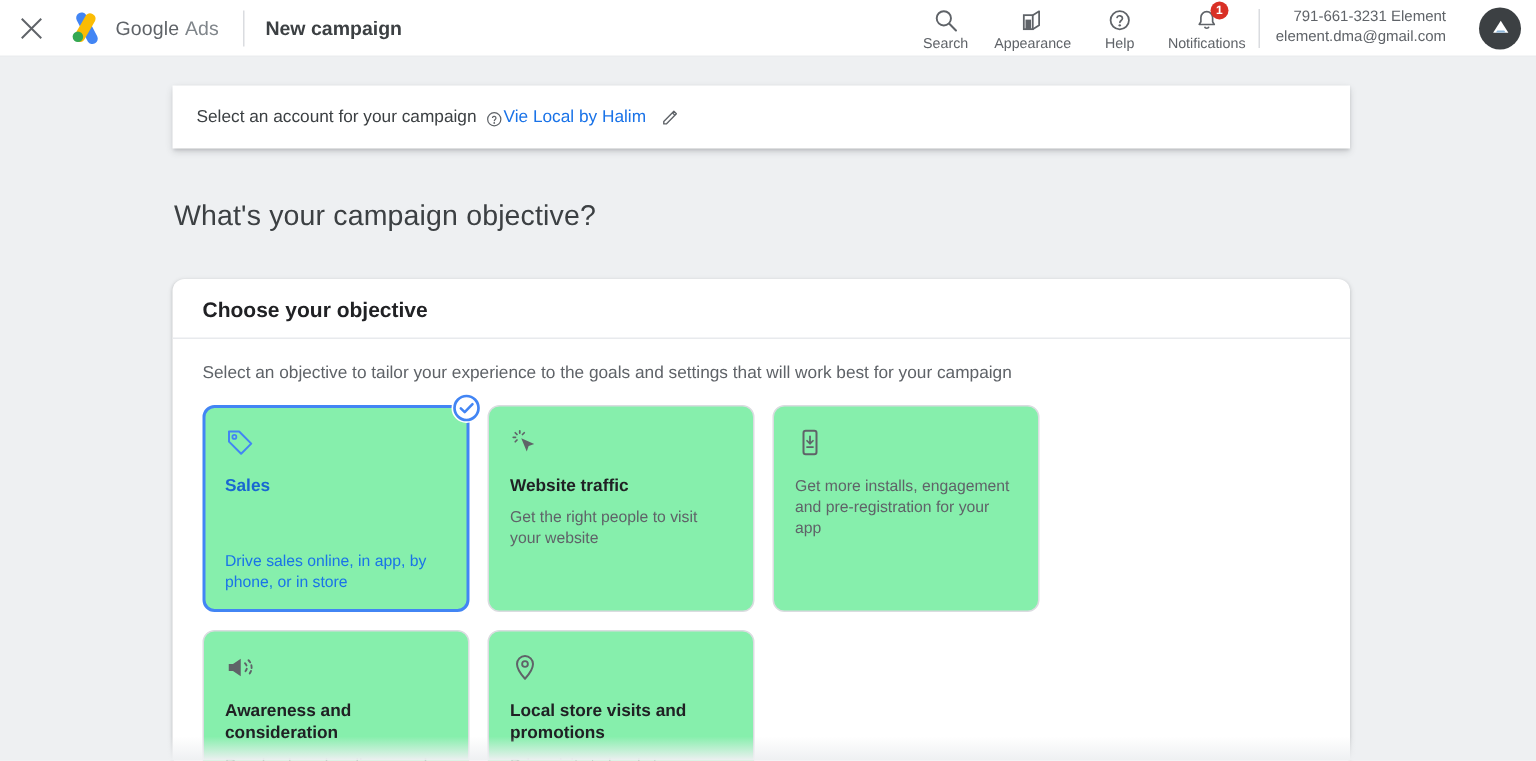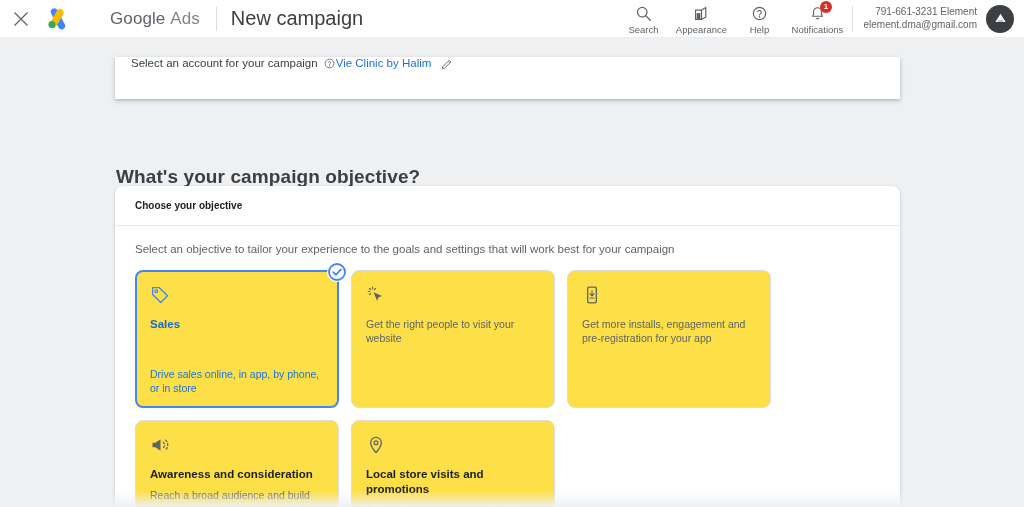--- a/index.html
+++ b/index.html
@@ -28,38 +28,38 @@
     color: #5f6368;
     flex: 0 0 auto;
   }
   .brand {
     display: flex; align-items: center;
     margin-left: 8px;
     flex: 0 0 auto;
   }
   .ads-logo { width: 26px; height: 26px; margin-right: 7px; }
   .brand-name {
-    font-size: 17px;
+    font-size: 13px;
     color: #5f6368;
     letter-spacing: .1px;
     white-space: nowrap;
-    margin-left: 33px;
   }
   .brand-name .g { color: #5f6368; }
   .vsep {
     width: 1px; height: 24px;
     background: #dadce0;
     margin: 0 14px 0 16px;
     flex: 0 0 auto;
   }
   .page-name {
-    font-size: 20px;
+    font-size: 13px;
     color: #3c4043;
     white-space: nowrap;
     flex: 0 0 auto;
+    font-weight: bold;
   }
   .topbar-spacer { flex: 1 1 auto; }
 
   .nav-actions { display: flex; align-items: center; gap: 0; flex: 0 0 auto; }
   .nav-item {
     width: 58px;
     display: flex; flex-direction: column; align-items: center; justify-content: center;
     gap: 1px;
     cursor: pointer;
     position: relative;
@@ -77,21 +77,21 @@
     font-size: 8px;
     line-height: 12px;
     text-align: center;
     padding: 0 2px;
     font-weight: bold;
   }
   .acct-sep { width:1px; height:26px; background:#dadce0; margin: 0 10px 0 6px; }
   .acct {
     text-align: right;
     line-height: 12.5px;
-    margin-right: 9px;
+    margin-right: 22px;
     cursor: pointer;
   }
   .acct div { font-size: 10px; color: #5f6368; white-space: nowrap; }
   .avatar {
     width: 28px; height: 28px;
     border-radius: 50%;
     background: #3c4043;
     display: flex; align-items: center; justify-content: center;
     cursor: pointer;
     flex: 0 0 auto;
@@ -104,21 +104,21 @@
     background: #eef0f2;
     overflow: hidden;
   }
 
   .account-bar {
     position: absolute;
     left: 115px; top: 19px;
     width: 785px; height: 42px;
     background: #fff;
     box-shadow: 0 2px 5px rgba(60,64,67,.22), 0 1px 2px rgba(60,64,67,.16);
-    display: flex; align-items: flex-start;
+    display: flex; align-items: center;
     padding-left: 16px;
   }
   .account-bar .lead { font-size: 11.5px; color: #3c4043; }
   .help-circle {
     width: 11px; height: 11px;
     margin: 0 1px 0 6px;
     color: #5f6368;
     display: inline-flex; align-items: center; justify-content: center;
     cursor: pointer;
     position: relative; top: 1px;
@@ -126,64 +126,64 @@
   .acct-link {
     font-size: 11.5px;
     color: #1a73e8;
     text-decoration: none;
     cursor: pointer;
   }
   .pencil { margin-left: 9px; cursor: pointer; color: #5f6368; display: flex; align-items: center; }
 
   .page-title {
     position: absolute;
-    left: 116px; top: 128px;
+    left: 116px; top: 96px;
     font-size: 19px;
     color: #3c4043;
-    font-weight: 700;
+    font-weight: 400;
     letter-spacing: .1px;
   }
 
   .objective-panel {
     position: absolute;
     left: 115px; top: 148px;
     width: 785px;
     min-height: 380px;
     background: #fff;
     border-radius: 8px;
     box-shadow: 0 1px 2px rgba(60,64,67,.18), 0 1px 3px 1px rgba(60,64,67,.08);
   }
   .panel-head {
     height: 40px;
     display: flex; align-items: center;
     padding-left: 20px;
     border-bottom: 1px solid #e8eaed;
-    font-size: 10px;
+    font-size: 14px;
     font-weight: bold;
     color: #202124;
   }
   .panel-sub {
     padding: 17px 20px 0 20px;
     font-size: 11.5px;
     color: #5f6368;
   }
 
   .cards {
     display: flex;
     flex-wrap: wrap;
     gap: 12px;
     padding: 15px 20px 20px 20px;
   }
   .card {
     position: relative;
-    width: 204px;
+    width: 178px;
     min-height: 126px;
     border: 1px solid #dadce0;
     border-radius: 8px;
-    background: #fde047;
+    background: #86efac;
     padding: 14px 14px 12px 14px;
     cursor: pointer;
   }
   .card .c-icon { height: 22px; color: #5f6368; display: flex; align-items: flex-start; margin-bottom: 10px; }
   .card .c-title {
     font-size: 11.5px;
     font-weight: bold;
     color: #202124;
     line-height: 15px;
     margin-bottom: 6px;
@@ -309,21 +309,21 @@
 
   <div class="account-bar">
     <span class="lead">Select an account for your campaign</span>
     <span class="help-circle">
       <svg width="11" height="11" viewBox="0 0 20 20">
         <circle cx="10" cy="10" r="8" stroke="#5f6368" stroke-width="1.5" fill="none"></circle>
         <path d="M7.9 7.8 a2.2 2.2 0 0 1 4.2 .8 c0 1.5-2 1.7-2 3.2" stroke="#5f6368" stroke-width="1.5" fill="none" stroke-linecap="round"></path>
         <circle cx="10" cy="14.4" r="1.1" fill="#5f6368"></circle>
       </svg>
     </span>
-    <span class="acct-link">Vie Clinic by Halim</span>
+    <span class="acct-link">Vie Local by Halim</span>
     <span class="pencil">
       <svg width="14" height="14" viewBox="0 0 20 20">
         <path d="M3.6 14.2 L13.2 4.6 l2.4 2.4 L6 16.6 H3.6 Z" stroke="#5f6368" stroke-width="1.3" fill="none" stroke-linejoin="round"></path>
         <path d="M11.8 6 L14.2 8.4" stroke="#5f6368" stroke-width="1.2"></path>
       </svg>
     </span>
   </div>
 
   <div class="page-title">What's your campaign objective?</div>
 
@@ -351,20 +351,21 @@
       </div>
 
 
       <div class="card">
         <div class="c-icon">
           <svg width="20" height="20" viewBox="0 0 24 24">
             <path d="M9 8.6 L19.4 13.2 L14.9 14.7 L13.4 19.2 Z" fill="currentColor"></path>
             <path d="M4.2 4.2 L5.6 5.6 M11.4 4.2 L10 5.6 M4.2 11.4 L5.6 10 M7.8 2.6 v1.8 M2.6 7.8 h1.8" stroke="currentColor" stroke-width="1.4" stroke-linecap="round"></path>
           </svg>
         </div>
+        <div class="c-title">Website traffic</div>
         <div class="c-desc">Get the right people to visit your website</div>
       </div>
 
       <div class="card">
         <div class="c-icon">
           <svg width="20" height="20" viewBox="0 0 24 24">
             <rect x="6.8" y="2.6" width="10.4" height="18.8" rx="1.8" stroke="currentColor" stroke-width="1.6" fill="none"></rect>
             <path d="M12 7 v6 M9.6 10.6 L12 13 L14.4 10.6" stroke="currentColor" stroke-width="1.4" fill="none" stroke-linecap="round" stroke-linejoin="round"></path>
             <path d="M9.6 15.6 h4.8" stroke="currentColor" stroke-width="1.4" stroke-linecap="round"></path>
           </svg>

